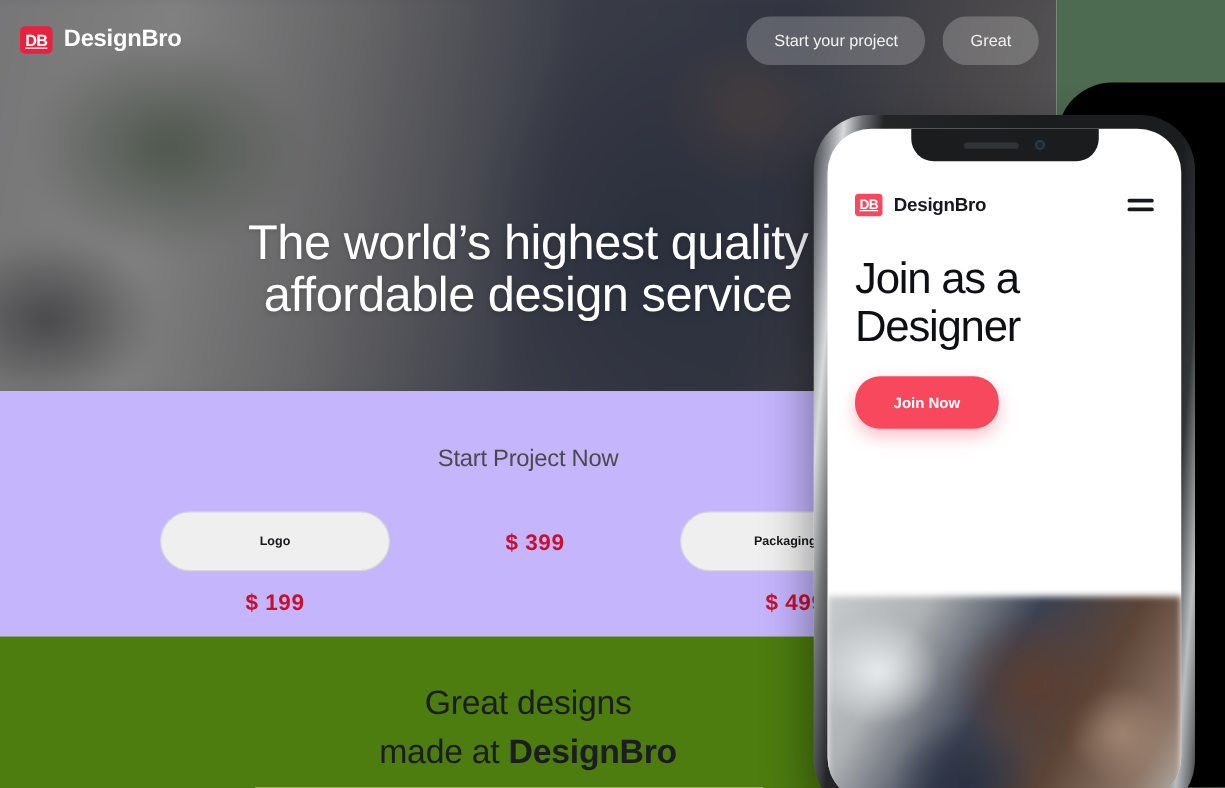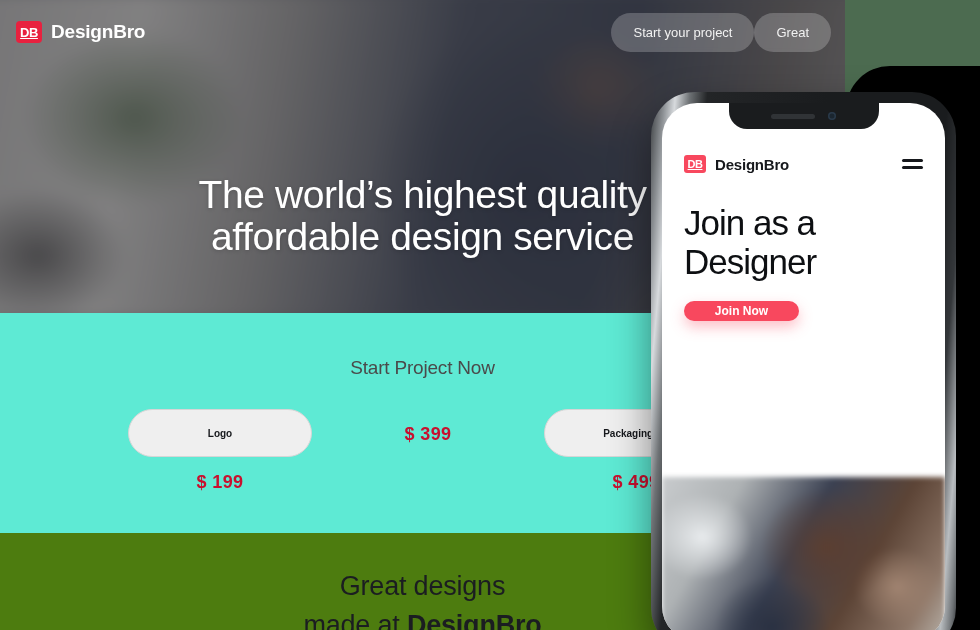--- a/index.html
+++ b/index.html
@@ -50,41 +50,41 @@
     display:flex;align-items:center;justify-content:center;
     color:#fff;font-size:13px;font-weight:bold;letter-spacing:-.5px;
     line-height:1;
     text-decoration:underline;
   }
   .logo-mark.pink{background:#f8485e;}
   .logo-word{font-size:19px;font-weight:bold;letter-spacing:-.2px;}
   .logo-word.light{color:#fff;}
   .logo-word.dark{color:#16181c;}
 
-  #hero-actions{margin-left:auto;margin-right:14px;display:flex;}
+  #hero-actions{margin-left:auto;margin-right:14px;display:flex;gap:14px;}
   .ghost-btn{
     border:none;border-radius:22px;
     background:rgba(255,255,255,.22);
     color:#f2f2f2;font-size:13px;
     font-family:"Liberation Sans",sans-serif;
     padding:12px 22px;cursor:pointer;
     backdrop-filter:blur(2px);
   }
   #hero-headline{
     position:absolute;z-index:3;left:0;right:0;top:148px;
     text-align:center;color:#fff;
     font-size:39px;line-height:1.08;font-weight:400;
     letter-spacing:-.4px;
     text-shadow:0 1px 4px rgba(0,0,0,.18);
     padding:0 120px;
   }
 
   
   #pricing{
-    position:relative;width:845px;height:220px;background:#5eead4;
+    position:relative;width:845px;height:196px;background:#c4b5fd;
   }
   #pricing-title{
     text-align:center;font-size:19px;color:#4a4a4a;
     padding-top:44px;font-weight:400;letter-spacing:-.2px;
   }
   #pricing-cards{
     position:absolute;top:96px;left:0;right:0;
     display:flex;gap:24px;padding-left:128px;
   }
   .price-card{width:184px;flex:0 0 184px;text-align:center;}
@@ -144,21 +144,21 @@
 
   #phone-hero{position:absolute;top:100px;left:0;right:0;padding:0 22px;}
   #phone-title{
     font-size:35px;line-height:1.12;font-weight:normal;color:#0d0f12;
     letter-spacing:-1px;
   }
   #phone-sub{
     margin-top:17px;font-size:11.5px;line-height:1.65;color:#5f6368;
   }
   #join-now{
-    margin-top:20px;width:115px;height:20px;border:none;border-radius:20px;
+    margin-top:20px;width:115px;height:42px;border:none;border-radius:20px;
     background:#f8485e;color:#fff;font-size:12px;font-weight:bold;
     font-family:"Liberation Sans",sans-serif;cursor:pointer;
     box-shadow:0 6px 14px rgba(248,72,94,.35);
   }
   #phone-photo{
     position:absolute;left:0;right:0;top:374px;bottom:0;
     background:
       radial-gradient(ellipse 70px 60px at 40px 60px, rgba(235,238,240,.95), rgba(235,238,240,0) 72%),
       radial-gradient(ellipse 95px 85px at 165px 70px, rgba(92,62,48,.95), rgba(92,62,48,0) 70%),
       radial-gradient(ellipse 80px 70px at 110px 150px, rgba(40,48,66,.95), rgba(40,48,66,0) 72%),

